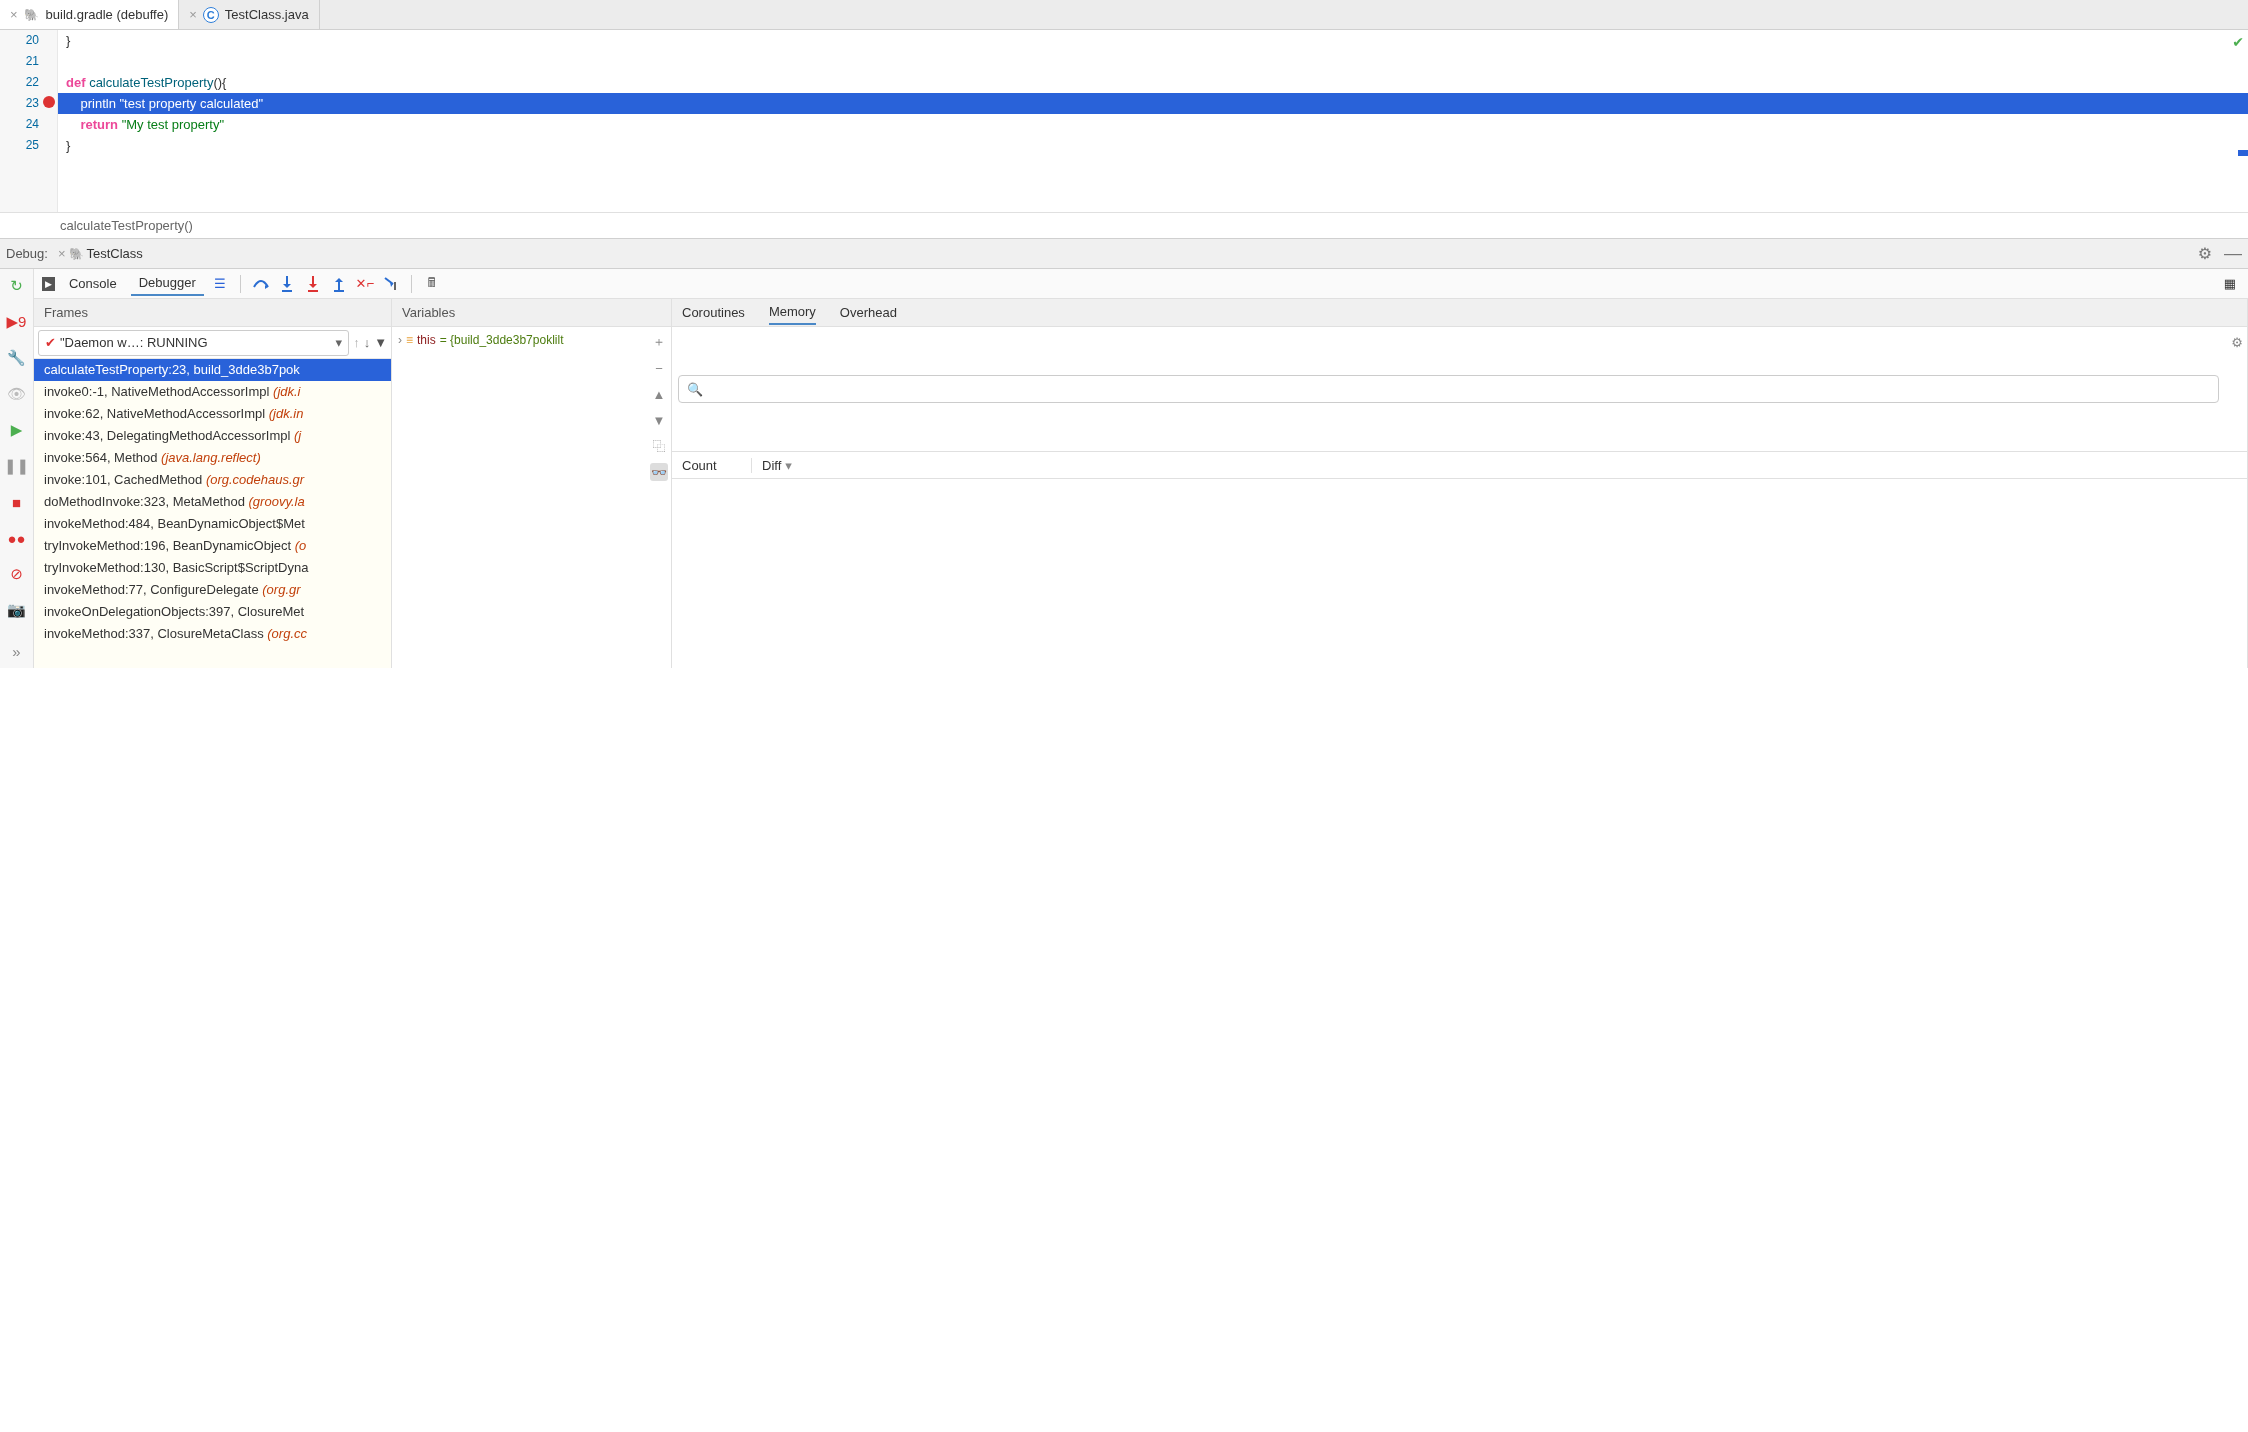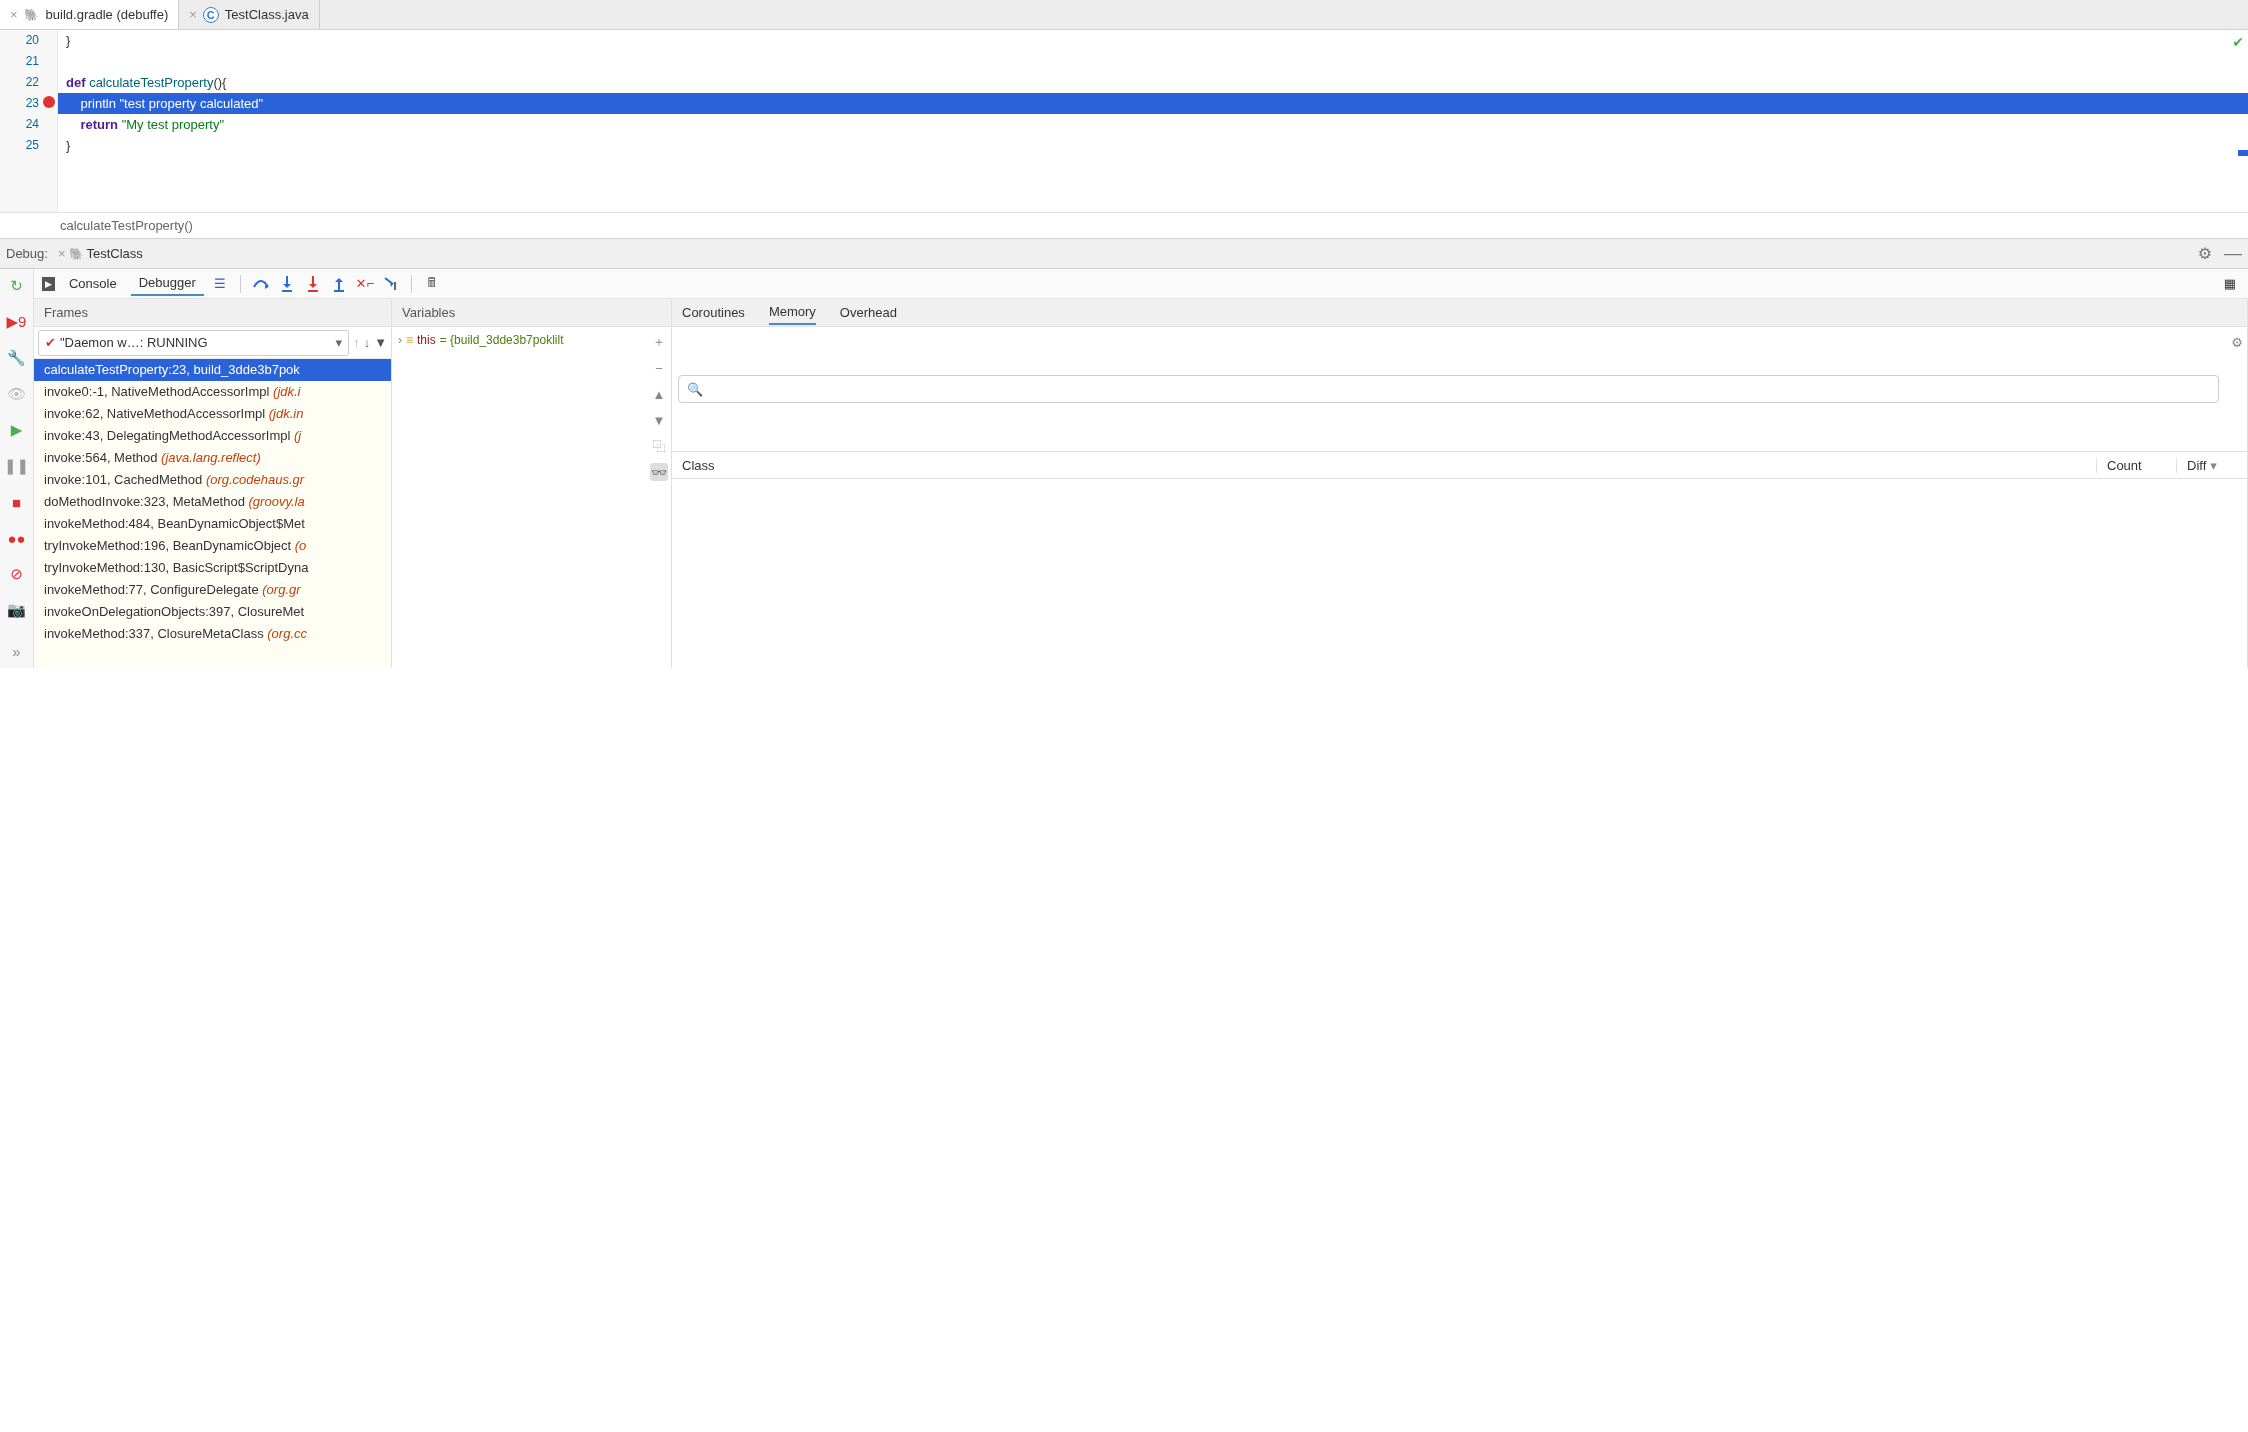--- a/index.html
+++ b/index.html
@@ -14,21 +14,21 @@
 .java-icon { background: #fff; border-radius: 50%; }
 .java-icon::before { content: "C"; color: #2d7cd6; font-weight: bold; font-size: 11px; border: 1px solid #2d7cd6; border-radius: 50%; width: 14px; height: 14px; display: flex; align-items: center; justify-content: center; }
 
 .editor-wrap { display: flex; height: 182px; background: #fff; position: relative; }
 .gutter { width: 58px; background: #f7f7f7; border-right: 1px solid #e8e8e8; text-align: right; padding-right: 18px; color: #0369a1; font-family: Menlo, monospace; font-size: 12px; }
 .gutter .ln { height: 21px; line-height: 21px; position: relative; }
 .bp-icon { position: absolute; right: -16px; top: 3px; width: 12px; height: 12px; background: #d33; border-radius: 50%; }
 .code-area { flex: 1; font-family: Menlo, monospace; font-size: 13px; position: relative; }
 .code-line { height: 21px; line-height: 21px; padding-left: 8px; white-space: pre; }
 .code-line.hl { background: #2962d9; color: #fff; }
-.kw { color: #4c1d95; font-weight: bold; }
+.kw { color: #ec4899; font-weight: bold; }
 .fn { color: #00627a; }
 .str { color: #067d17; }
 .check-ok { position: absolute; right: 4px; top: 4px; color: #4caf50; font-size: 14px; }
 .blue-mark { position: absolute; right: 0; top: 120px; width: 10px; height: 6px; background: #2962d9; }
 
 .breadcrumb-bar { height: 26px; border-top: 1px solid #e0e0e0; padding-left: 60px; display: flex; align-items: center; font-size: 13px; color: #666; }
 
 .debug-title-bar { height: 30px; border-top: 1px solid #d0d0d0; display: flex; align-items: center; background: #f0f0f0; padding: 0 6px; }
 .debug-title-bar .dlabel { color: #555; margin-right: 10px; }
 .debug-title-bar .close-x { color: #999; margin-right: 4px; }
@@ -249,21 +249,20 @@
           <span class="mt">Coroutines</span>
           <span class="mt active">Memory</span>
           <span class="mt">Overhead</span>
         </div>
         <div class="mem-search">
           <span style="color:#aaa;margin-right:6px;">🔍</span>
           <input type="text" style="">
         </div>
         <span class="mem-gear">⚙</span>
         <div class="mem-table-head">
-          <div class="col" style="flex:1;">Class</div>
           <div class="col" style="width:80px;">Count</div>
           <div class="col" style="width:70px;display:flex;align-items:flex-end;gap:4px;">
               <span>Diff</span>
               <span style="color:#888;">▾</span>
             </div>
         </div>
       </div>
 
     </div>
   </div>

